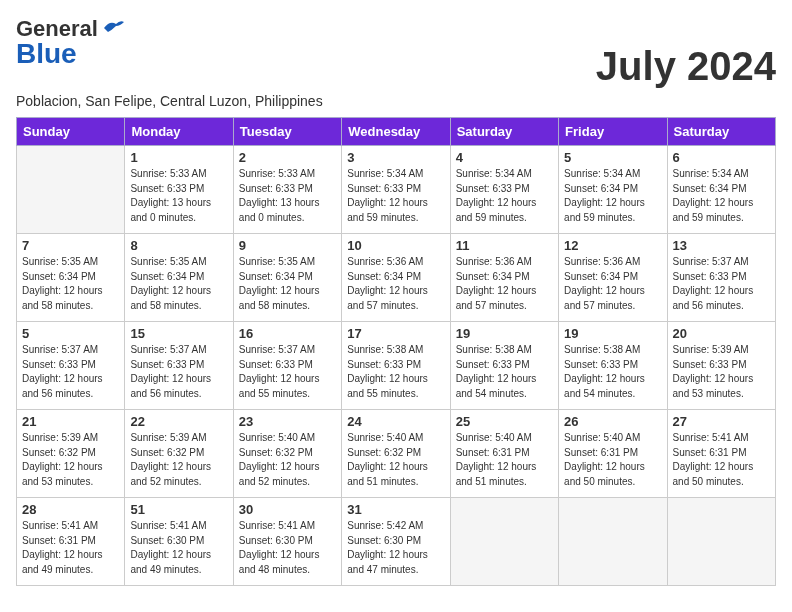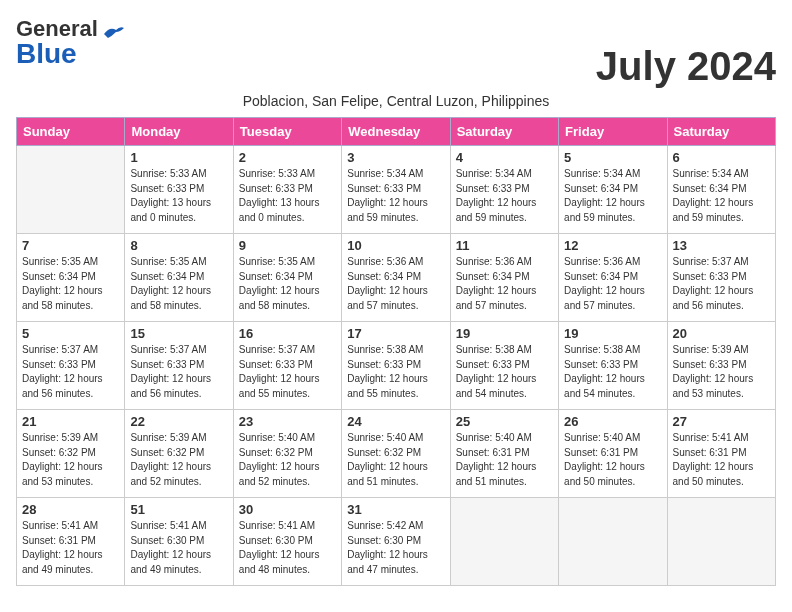--- a/index.html
+++ b/index.html
@@ -16,43 +16,42 @@
       align-items: flex-start;
       margin-bottom: 4px;
     }
     .logo {
       display: flex;
       flex-direction: column;
       align-items: flex-start;
     }
     .logo-line {
       display: flex;
-      align-items: flex-end;
+      align-items: center;
       gap: 2px;
     }
     .month-title {
       font-size: 40px;
       font-weight: bold;
       color: #333;
       text-align: right;
       margin-top: 28px;
     }
     .subtitle {
-      text-align: center;
       font-size: 14px;
       color: #333;
       margin-bottom: 8px;
     }
     table {
       width: 100%;
       border-collapse: collapse;
       table-layout: fixed;
     }
     th {
-      background-color: #ec4899;
+      background-color: #6d28d9;
       color: #fff;
       text-align: left;
       padding: 6px 6px;
       font-size: 13px;
       font-weight: bold;
       border: 1px solid #aac;
     }
     td {
       vertical-align: top;
       padding: 4px 5px;

